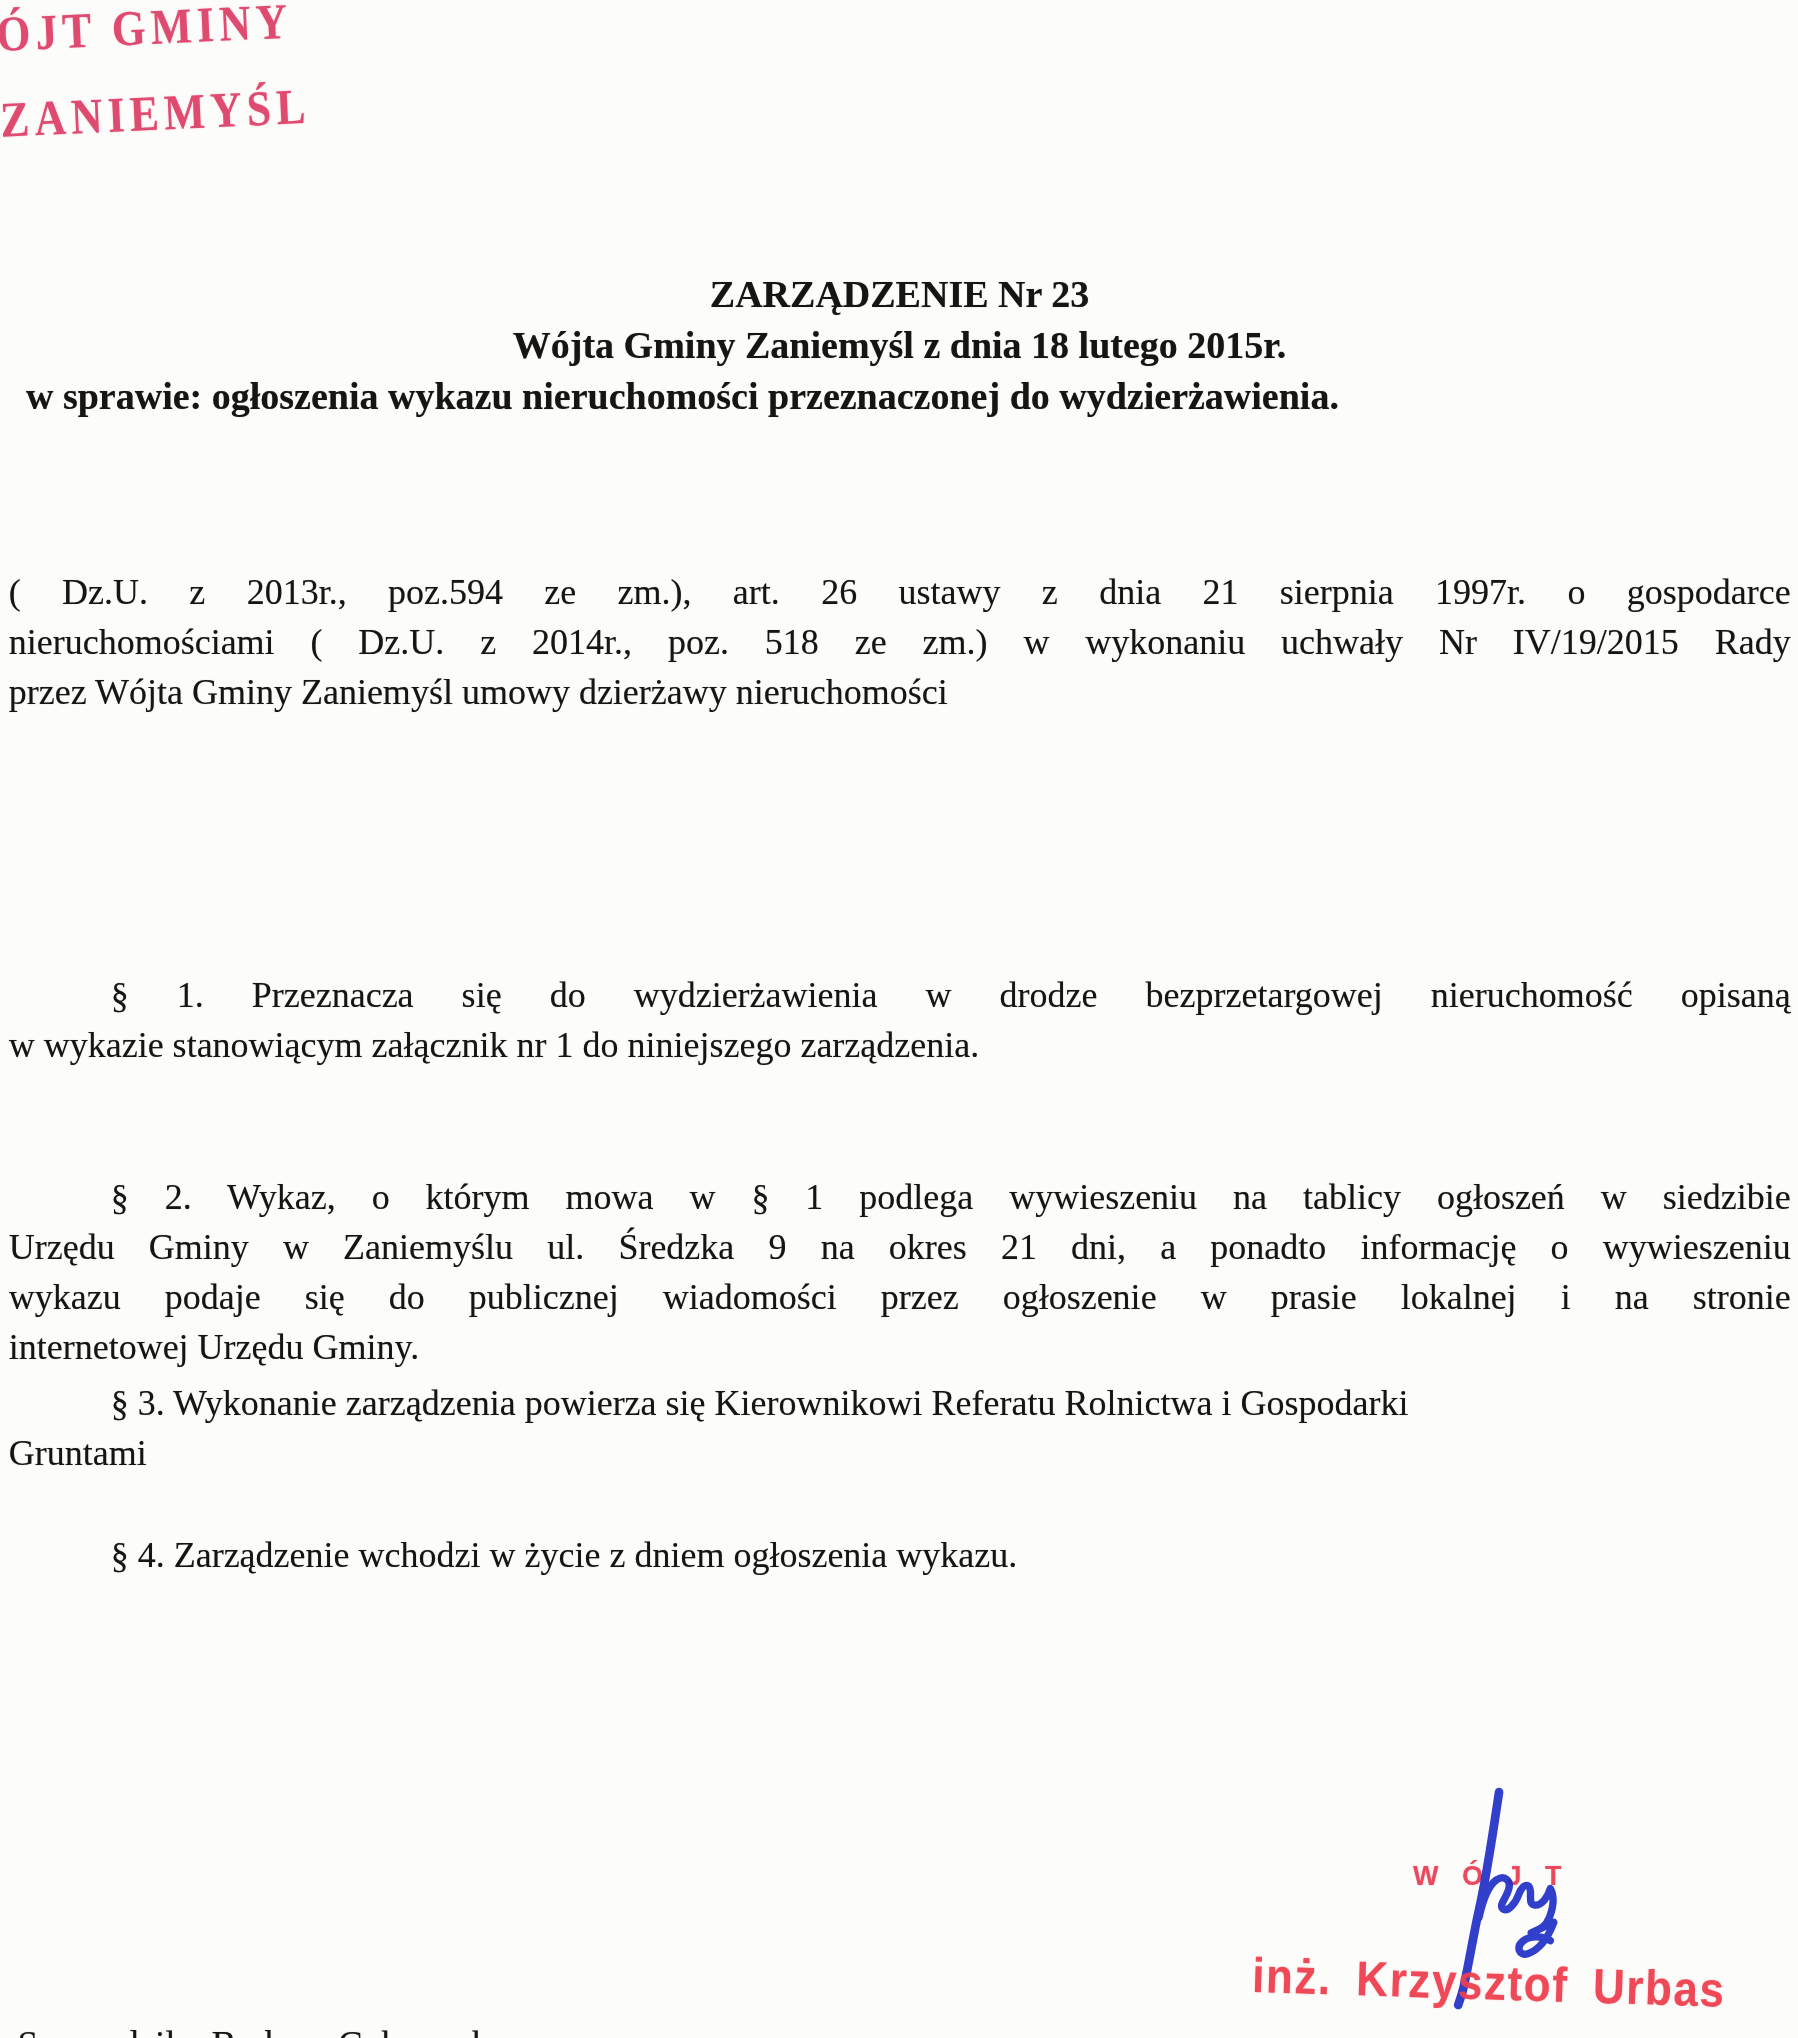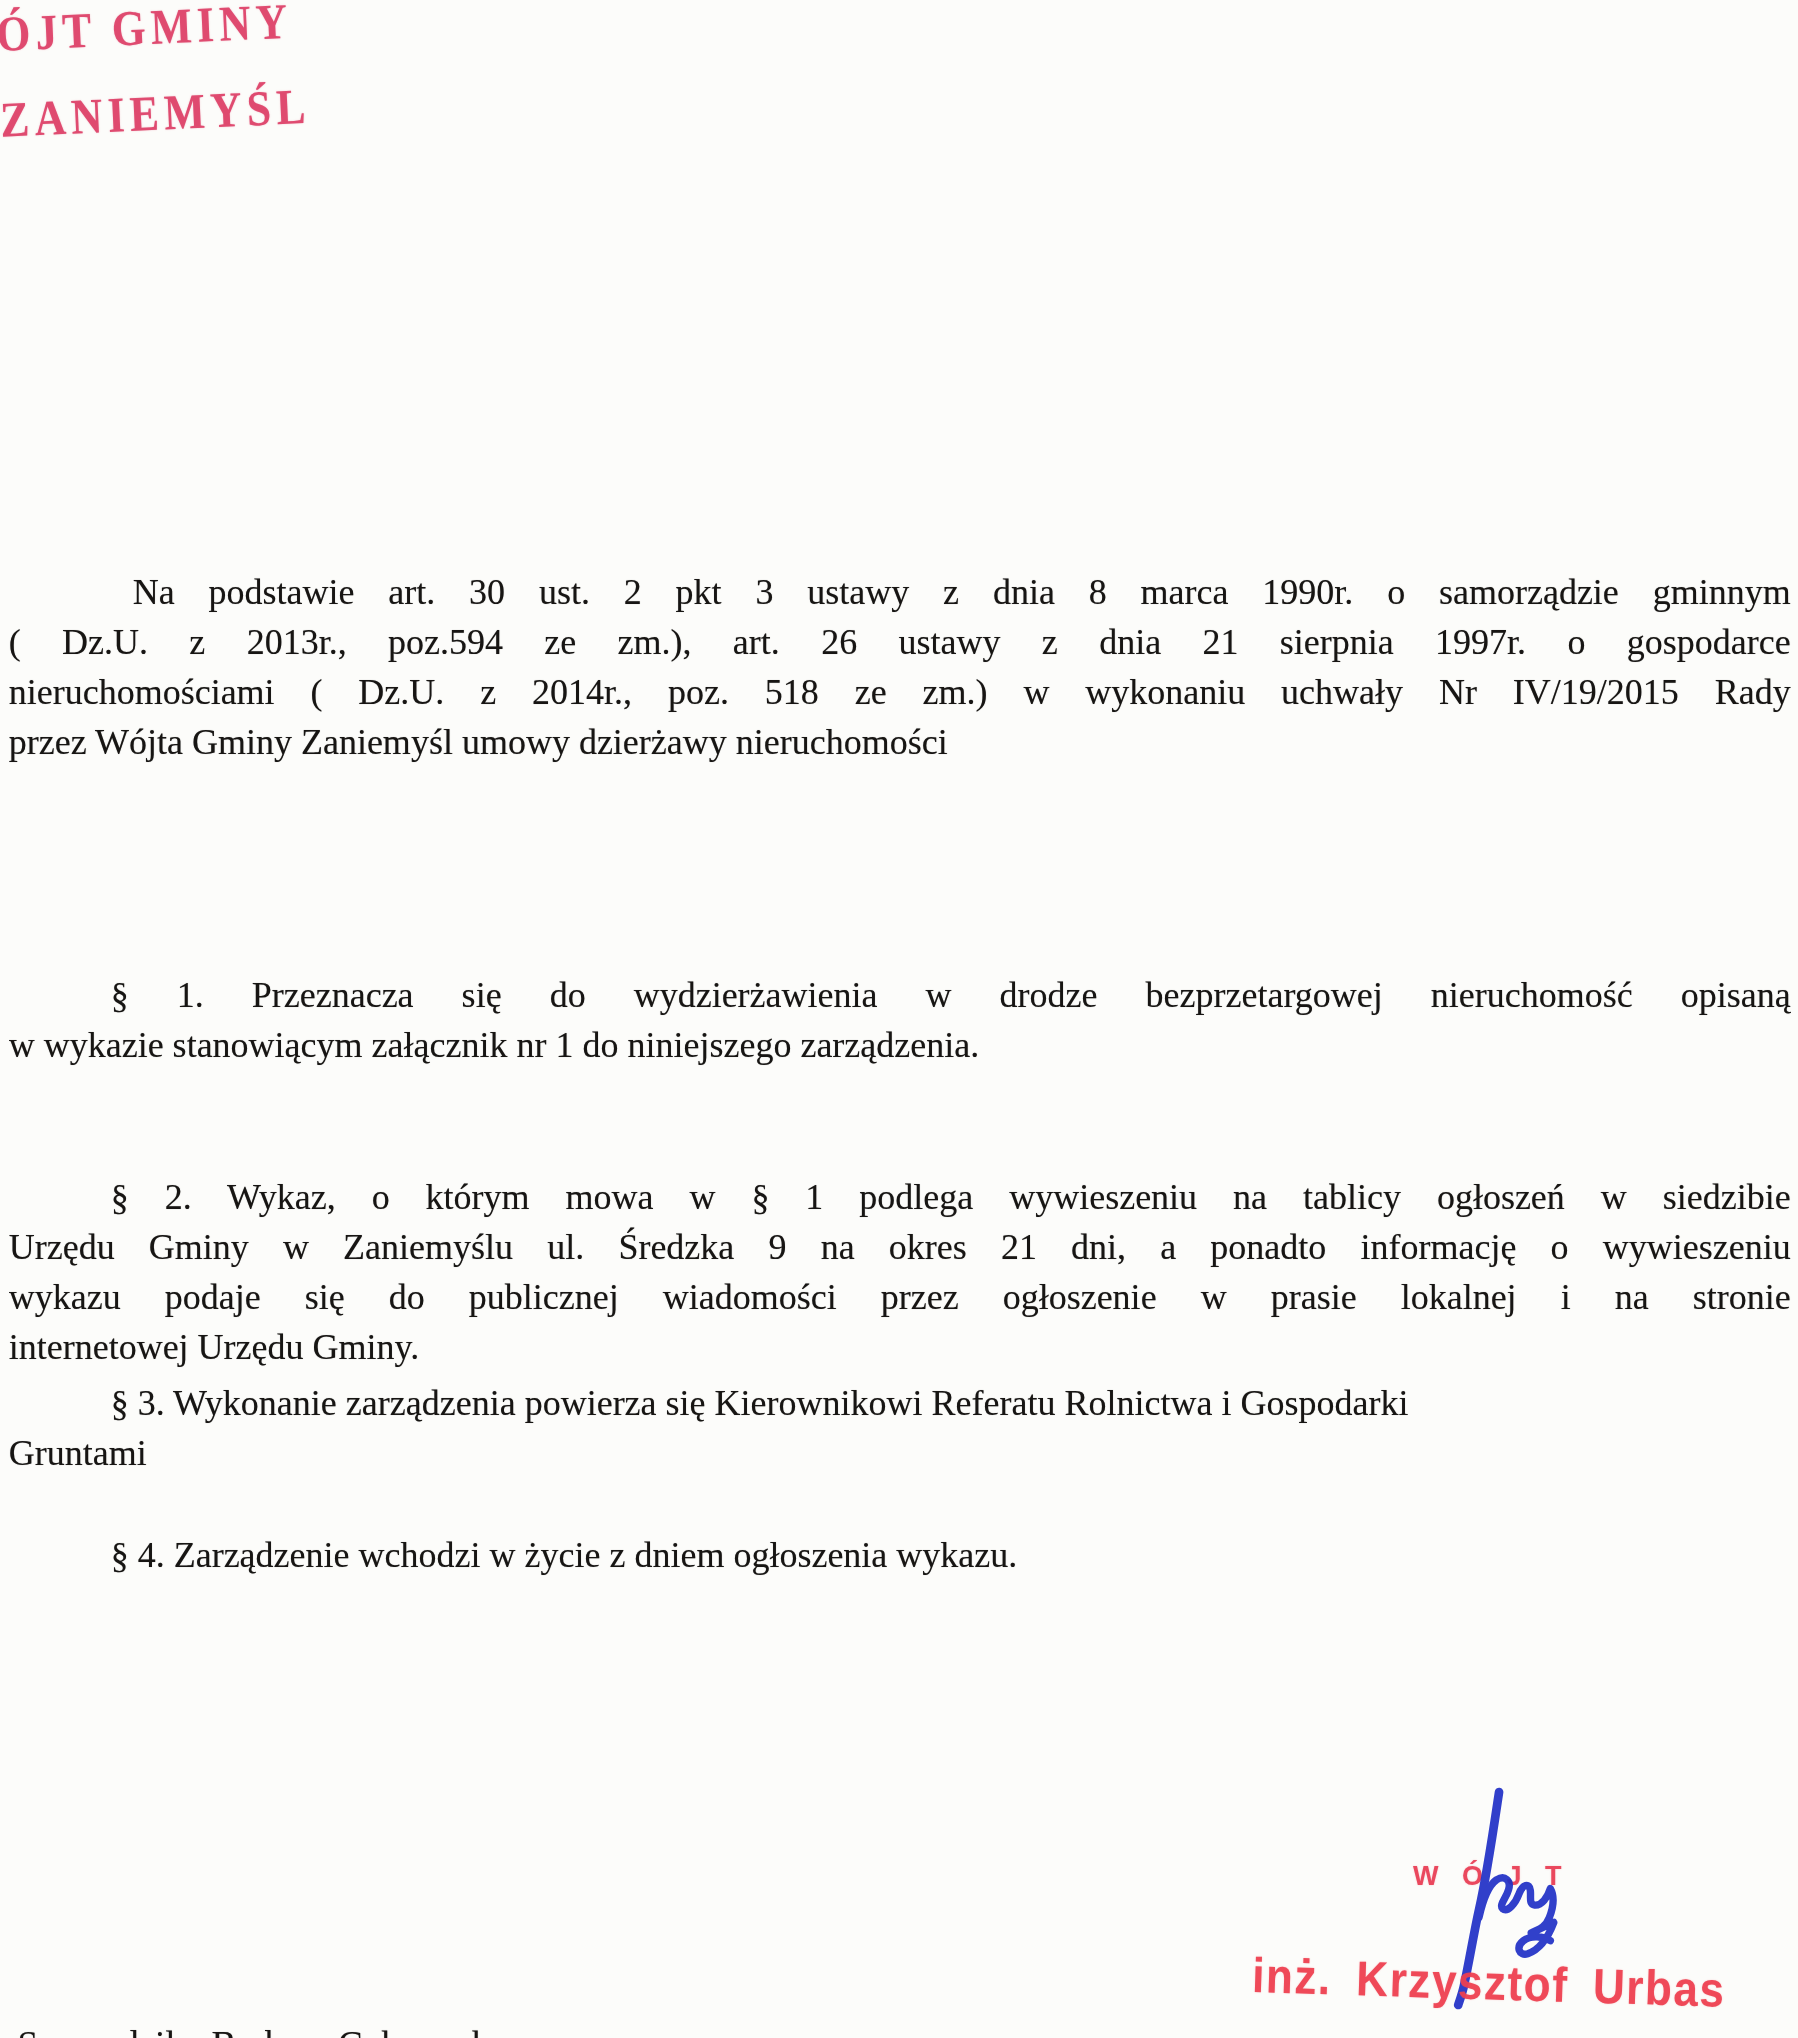--- a/index.html
+++ b/index.html
@@ -80,23 +80,27 @@
 </head>
 <body>
 
 <div class="page">
 
   <div class="corner-stamp">
     <div class="stamp-line">ÓJT GMINY</div>
     <div class="stamp-line l2">ZANIEMYŚL</div>
   </div>
 
+  <div class="title-block">
+    <div class="title-center">ZARZĄDZENIE Nr 23</div>
+    <div class="title-center">Wójta Gminy Zaniemyśl z dnia 18 lutego  2015r.</div>
+    <div class="title-left">w sprawie: ogłoszenia wykazu nieruchomości przeznaczonej  do wydzierżawienia.</div>
+  </div>
 
   <div class="body-block pos-preamble">
-    <div class="bl jl ind-pre">Na podstawie art. 30 ust. 2 pkt 3 ustawy z dnia 8 marca 1990r. o samorządzie gminnym</div>
     <div class="bl jl">( Dz.U. z 2013r., poz.594 ze zm.), art. 26 ustawy z dnia 21 sierpnia 1997r. o gospodarce</div>
     <div class="bl jl">nieruchomościami ( Dz.U. z 2014r., poz. 518 ze zm.)  w wykonaniu uchwały Nr IV/19/2015 Rady</div>
     <div class="bl ll">przez Wójta Gminy Zaniemyśl  umowy dzierżawy nieruchomości</div>
   </div>
 
 
   <div class="body-block pos-s1">
     <div class="bl jl ind-par">§ 1. Przeznacza się do wydzierżawienia w drodze bezprzetargowej  nieruchomość  opisaną</div>
     <div class="bl ll">w wykazie stanowiącym załącznik nr 1 do niniejszego zarządzenia.</div>
   </div>

